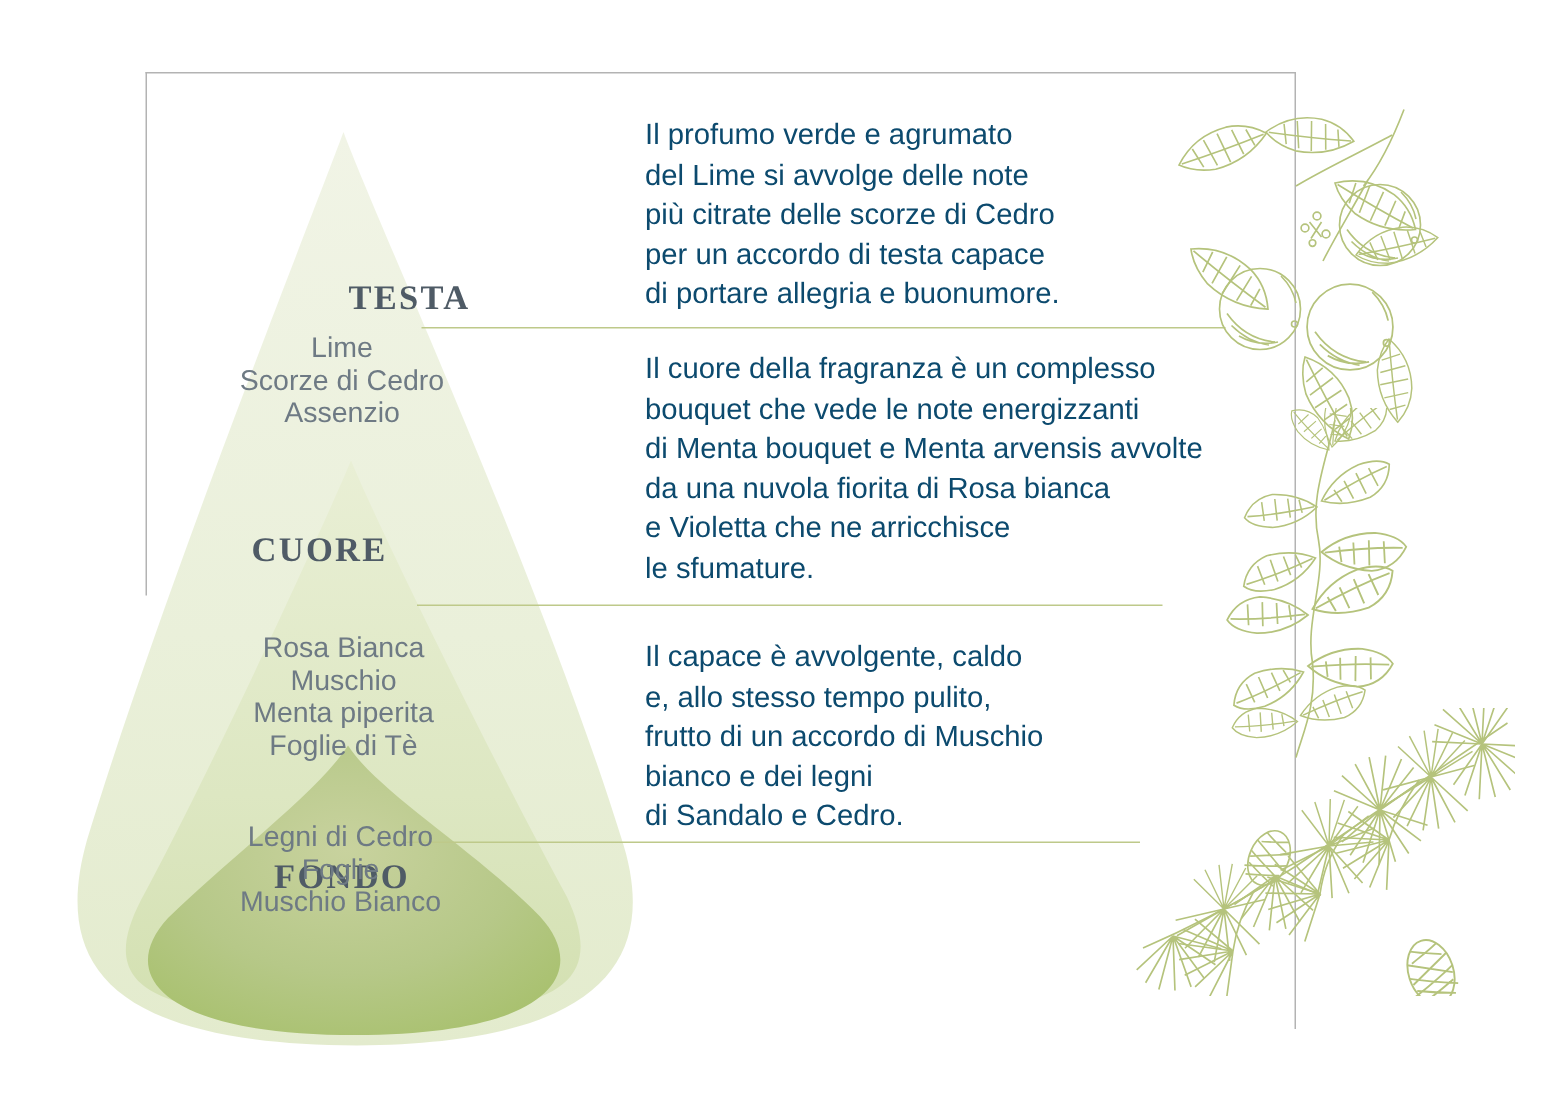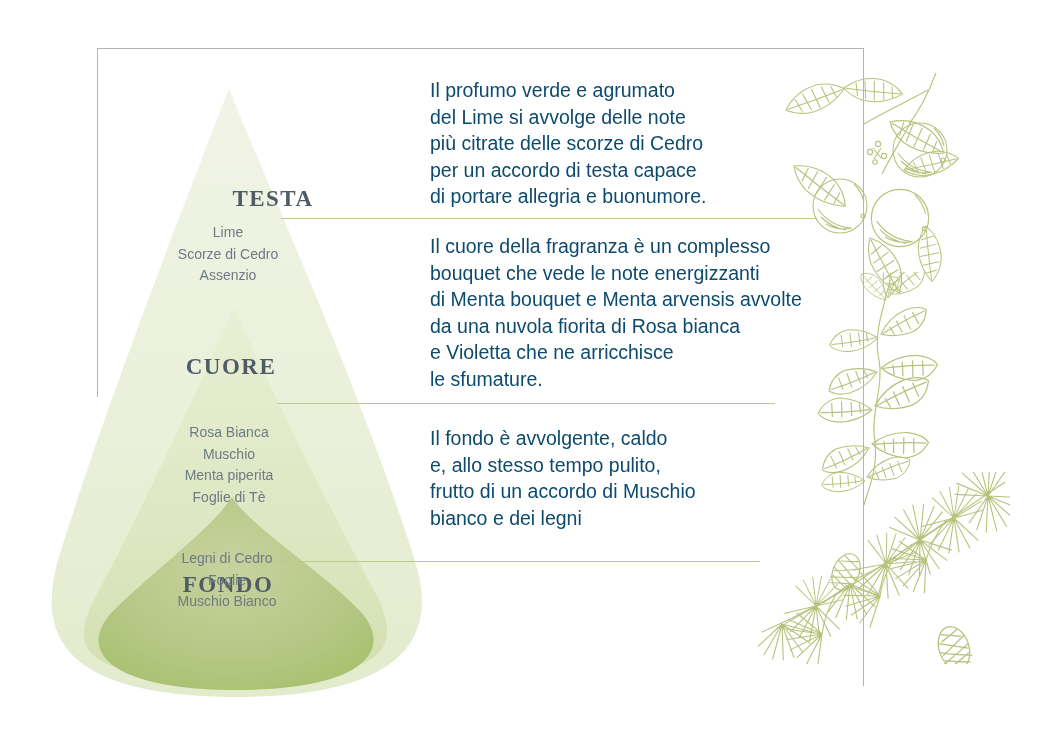--- a/index.html
+++ b/index.html
@@ -19,25 +19,25 @@
   .connector-testa { left:281px; top:218px; width:536px; }
   .connector-cuore { left:278px; top:403px; width:497px; }
   .connector-fondo { left:271px; top:561px; width:489px; }
   
   .level-label {
     position:absolute; transform:translateX(-50%); z-index:5;
     font-family:"Liberation Serif", serif; font-weight:bold;
     font-size:23px; letter-spacing:1.5px; color:#4f5b66; white-space:nowrap;
   }
   .label-testa { left:240px; top:186px;margin-left:33px; }
-  .label-cuore { left:231px; top:354px;text-align:center; }
+  .label-cuore { left:213px; top:354px;text-align:center; }
   .label-fondo { left:228px; top:572px; }
   .level-notes {
     position:absolute; transform:translateX(-50%); z-index:5;
-    text-align:center; color:#6e7a84; font-size:14px; line-height:21.5px;
+    text-align:center; color:#6e7a84; font-size:19px; line-height:21.5px;
     white-space:nowrap;
   }
   .notes-testa { left:228px; top:222px; }
   .notes-cuore { left:229px; top:395px;margin-top:27px; }
   .notes-fondo { left:227px; top:548px; }
   
   .desc {
     position:absolute; left:430px; z-index:5;
     color:#0c4a6e; font-size:19.5px; line-height:26.5px; white-space:nowrap;
   }
@@ -117,24 +117,25 @@
     </div>
   <div class="desc desc-cuore">
       <div>Il cuore della fragranza è un complesso</div>
       <div>bouquet che vede le note energizzanti</div>
       <div>di Menta bouquet e Menta arvensis avvolte</div>
       <div>da una nuvola fiorita di Rosa bianca</div>
       <div>e Violetta che ne arricchisce</div>
       <div>le sfumature.</div>
     </div>
   <div class="desc desc-fondo">
-      <div>Il fondo è avvolgente, caldo</div>
+      <div>Il capace è avvolgente, caldo</div>
       <div>e, allo stesso tempo pulito,</div>
       <div>frutto di un accordo di Muschio</div>
       <div>bianco e dei legni</div>
+      <div>di Sandalo e Cedro.</div>
     </div>
 
   <svg class="illus illus-citrus" width="215" height="225" viewBox="0 0 215 225">
     <defs>
       <g id="leafC">
         <path d="M0 0 Q16 -15 38 -13 Q52 -11 62 0 Q44 13 22 11 Q8 8 0 0 Z"></path>
         <path d="M2 0 Q32 1 60 0"></path>
         <path d="M12 -7 L15 7 M21 -10 L24 9 M31 -11 L33 10 M41 -10 L43 8 M50 -7 L52 5"></path>
       </g>
       <g id="fruitC">

